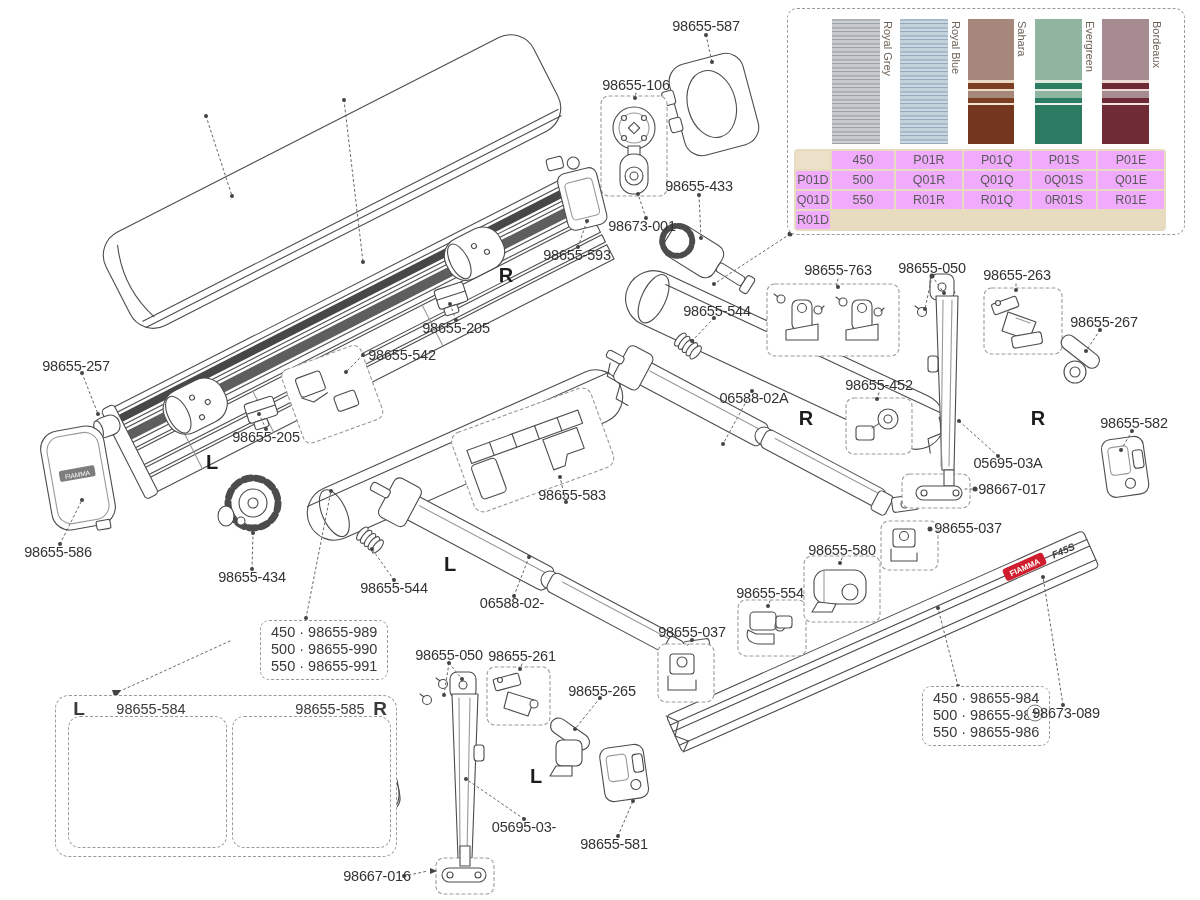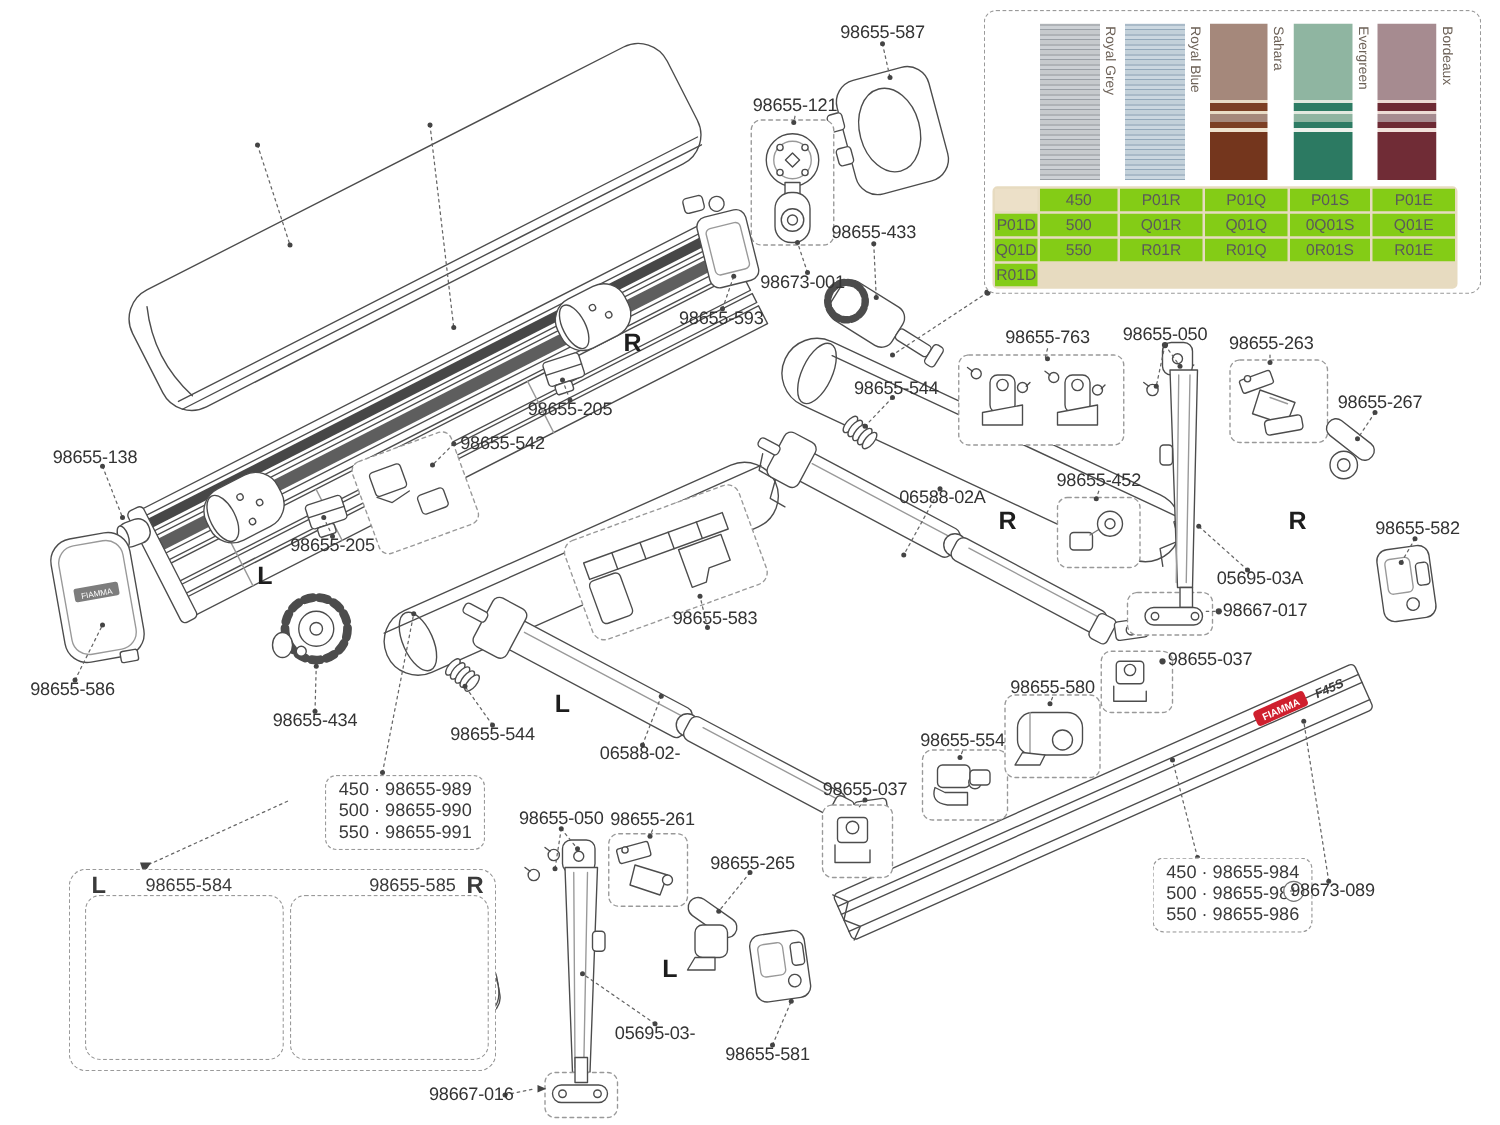--- a/index.html
+++ b/index.html
@@ -27,21 +27,21 @@
       #7c3f24 63%,#7c3f24 67%,#efe3cf 67%,#efe3cf 69%,#74361d 69%,#74361d 100%);}
   .sw-evergreen{background:linear-gradient(180deg,#8fb5a1 0%,#8fb5a1 49%,#e2e9df 49%,#e2e9df 51%,
       #2d7c64 51%,#2d7c64 56%,#e2e9df 56%,#e2e9df 58%,#8fb5a1 58%,#8fb5a1 63%,
       #2d7c64 63%,#2d7c64 67%,#eef2ec 67%,#eef2ec 69%,#2c7a62 69%,#2c7a62 100%);}
   .sw-bordeaux{background:linear-gradient(180deg,#a68b90 0%,#a68b90 49%,#ecdbd5 49%,#ecdbd5 51%,
       #6d2a34 51%,#6d2a34 56%,#ecdbd5 56%,#ecdbd5 58%,#a68b90 58%,#a68b90 63%,
       #6d2a34 63%,#6d2a34 67%,#f1e2dc 67%,#f1e2dc 69%,#702c36 69%,#702c36 100%);}
   .codetable{position:absolute;left:6px;top:140px;display:grid;
       grid-template-columns:34px 62px 66px 66px 64px 66px;grid-auto-rows:18px;gap:2px;
       background:#e7dbc0;border:2px solid #e7dbc0;border-radius:4px;font-size:12.5px;color:#5a5a5a;}
-  .codetable .c{background:#84cc16;display:flex;align-items:center;justify-content:center;}
+  .codetable .c{background:#f0abfc;display:flex;align-items:center;justify-content:center;}
   .codetable .h{background:#ece0c8;color:#5f5647;font-size:12px;}
   .codetable .hd{grid-column:2/7;}
   .plus{position:absolute;transform:translate(-50%,-50%);width:15px;height:15px;border:1px solid #777;
         border-radius:50%;font-size:12px;line-height:14px;text-align:center;color:#555;background:#fff;z-index:3;}
 </style>
 </head>
 <body>
 
 <div class="stage">
 
@@ -598,32 +598,32 @@
 
   <div class="kitbox" style="left:55px;top:695px;width:340px;height:160px;"></div>
   <div class="kitbox inner" style="left:68px;top:716px;width:157px;height:130px;"></div>
   <div class="kitbox inner" style="left:232px;top:716px;width:157px;height:130px;"></div>
   <span class="kithead bold" style="left:79px;top:709px;">L</span>
   <span class="kithead" style="left:136px;top:709px;margin-left:15px;">98655-584</span>
   <span class="kithead" style="left:330px;top:709px;">98655-585</span>
   <span class="kithead bold" style="left:380px;top:709px;">R</span>
 
   <span class="lbl" style="left:706px;top:26px;">98655-587</span>
-  <span class="lbl" style="left:636px;top:85px;">98655-121</span>
+  <span class="lbl" style="left:636px;top:85px;">98655-106</span>
   <span class="lbl" style="left:699px;top:186px;">98655-433</span>
   <span class="lbl" style="left:642px;top:226px;">98673-001</span>
   <span class="lbl" style="left:577px;top:255px;">98655-593</span>
   <span class="lbl" style="left:456px;top:328px;">98655-205</span>
   <span class="lbl" style="left:838px;top:270px;">98655-763</span>
   <span class="lbl" style="left:932px;top:268px;">98655-050</span>
   <span class="lbl" style="left:1017px;top:275px;">98655-263</span>
   <span class="lbl" style="left:1104px;top:322px;">98655-267</span>
   <span class="lbl" style="left:717px;top:311px;">98655-544</span>
   <span class="lbl" style="left:402px;top:355px;">98655-542</span>
-  <span class="lbl" style="left:76px;top:366px;">98655-138</span>
+  <span class="lbl" style="left:76px;top:366px;">98655-257</span>
   <span class="lbl" style="left:754px;top:398px;">06588-02A</span>
   <span class="lbl" style="left:879px;top:385px;">98655-452</span>
   <span class="lbl" style="left:266px;top:437px;">98655-205</span>
   <span class="lbl" style="left:1134px;top:423px;">98655-582</span>
   <span class="lbl" style="left:1008px;top:463px;">05695-03A</span>
   <span class="lbl" style="left:1012px;top:489px;">98667-017</span>
   <span class="lbl" style="left:572px;top:495px;">98655-583</span>
   <span class="lbl" style="left:58px;top:552px;">98655-586</span>
   <span class="lbl" style="left:252px;top:577px;">98655-434</span>
   <span class="lbl" style="left:968px;top:528px;">98655-037</span>

